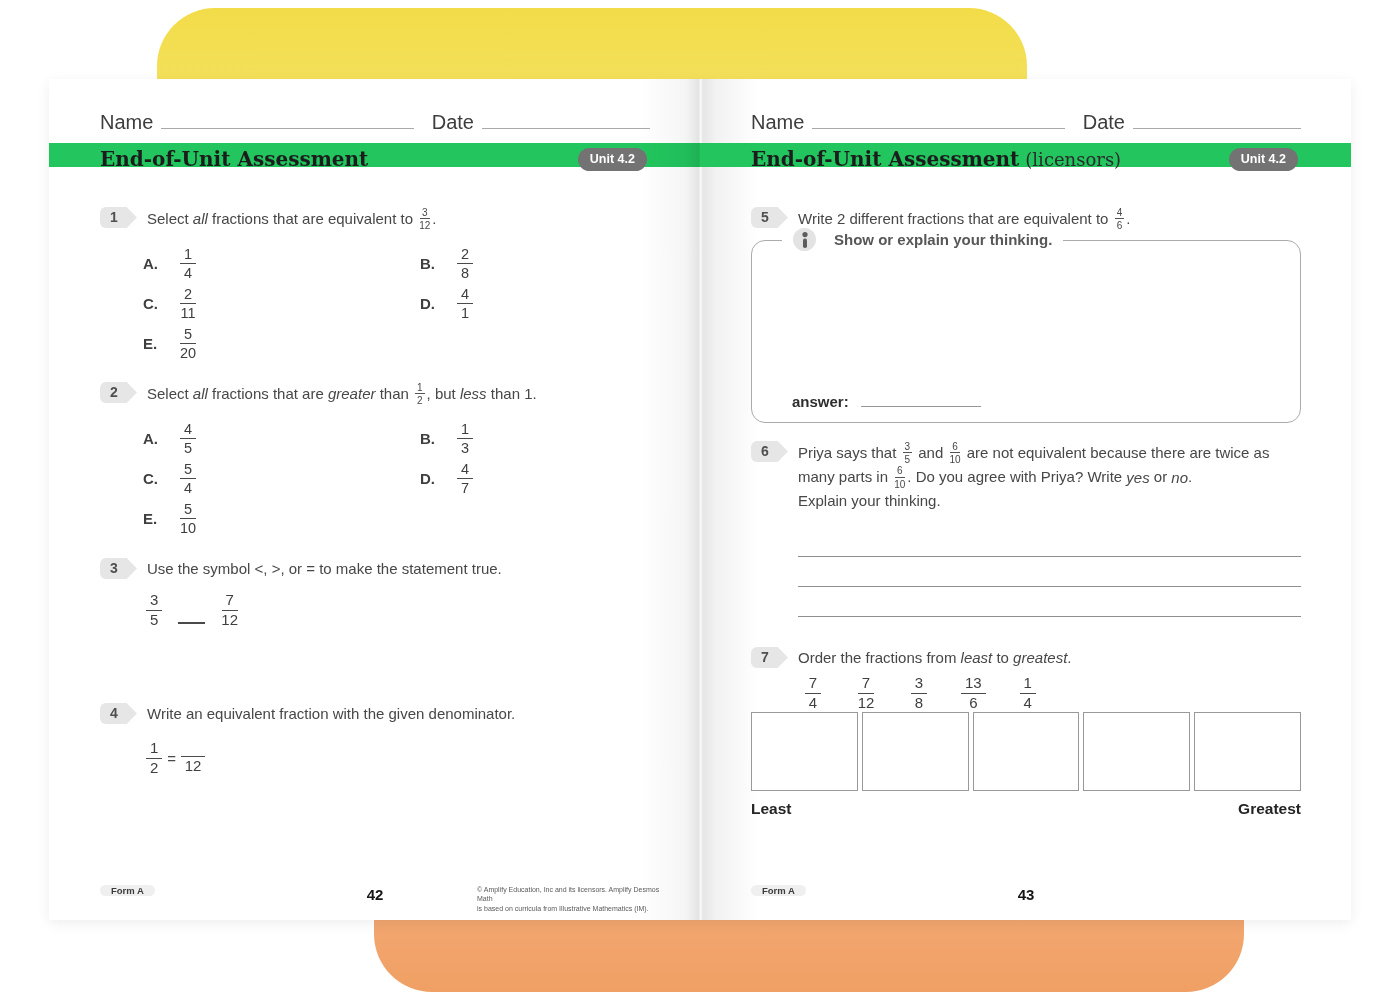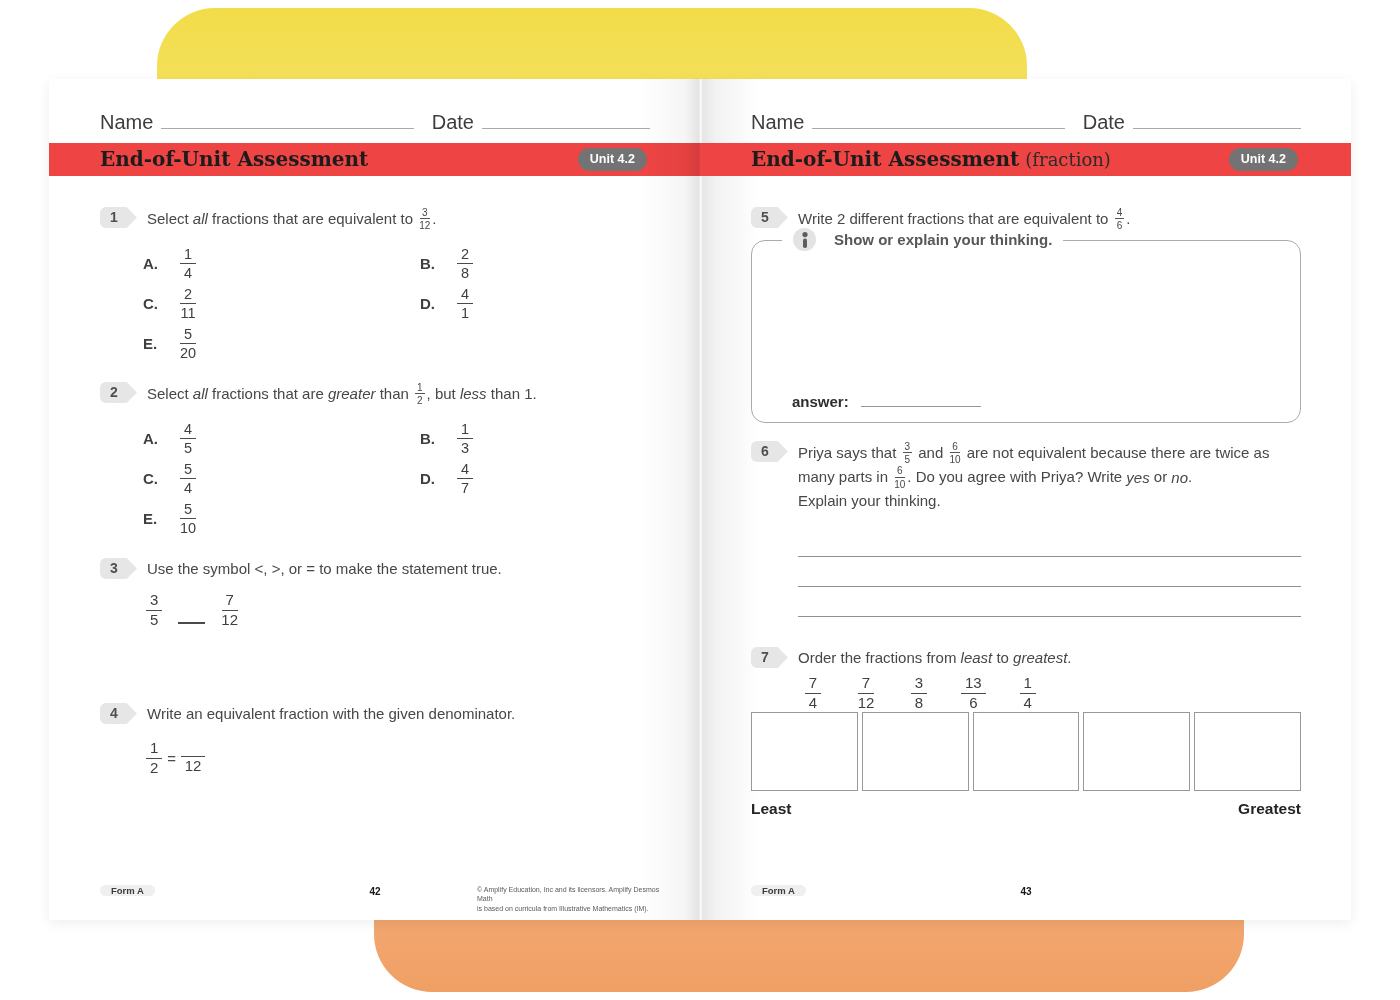--- a/index.html
+++ b/index.html
@@ -25,21 +25,21 @@
   .page-left { left:0; } .page-right { left:651px; }
 
   
   .nd-row { position:absolute; top:32px; left:51px; right:50px; display:flex; align-items:baseline;
             font-size:20px; color:#3d3d3d; }
   .nd-line { border-bottom:1px solid #a9a9a9; height:13px; }
   .nd-line.name { flex:1; margin:0 18px 0 8px; }
   .nd-line.date { width:168px; margin-left:8px; }
 
   
-  .band { position:absolute; top:64px; left:0; width:100%; height:33px; background:#ef4444; }
+  .band { position:absolute; top:64px; left:0; width:100%; height:24px; background:#22c55e; }
   .band-title { position:absolute; left:51px; top:0; line-height:33px; white-space:nowrap;
                 font-family:"DejaVu Serif", serif; font-size:20px; font-weight:bold; color:#1c1c1c; }
   .band-title .suffix { font-weight:normal; font-size:18px; color:#2b2b2b; margin-left:6px; }
   .unit-badge { position:absolute; right:53px; top:5px; height:23px; line-height:23px;
                 background:#737373; color:#fff; font-weight:bold; font-size:12.5px;
                 padding:0 12px; border-radius:12px; }
 
   
   .q { position:absolute; left:51px; right:50px; }
   .q-head { display:flex; align-items:flex-start; gap:10px; font-size:15px; color:#474747; line-height:1.28; }
@@ -89,21 +89,21 @@
   .order-table { position:absolute; left:51px; right:50px; top:633px; height:79px; display:flex; gap:4px; }
   .order-cell { flex:1; border:1px solid #999; background:#fff; }
   .order-labels { position:absolute; left:51px; right:50px; top:721px; display:flex;
                   justify-content:space-between; font-weight:bold; font-size:15.5px; color:#242424; }
 
   
   .footer { position:absolute; left:51px; right:50px; top:804px; height:24px; }
   .form-pill { position:absolute; left:0; top:2px; background:#EFEFEF; border-radius:9px;
                font-size:9.5px; font-weight:bold; color:#3c3c3c; padding:0 11px; }
   .page-num { position:absolute; left:0; right:0; top:3px; text-align:center;
-              font-size:10px; font-weight:bold; color:#161616; }
+              font-size:15px; font-weight:bold; color:#161616; }
   .copyright { position:absolute; left:377px; top:2px; width:190px; font-size:7px; color:#5a5a5a; line-height:1.35; }
   .copyright span { display:block; }
 </style>
 </head>
 <body>
 
 <div class="stage">
   <div class="blob blob-yellow"></div>
   <div class="blob blob-orange"></div>
 
@@ -271,21 +271,21 @@
 
       <div class="nd-row">
         <span>Name</span>
         <span class="nd-line name"></span>
         <span>Date</span>
         <span class="nd-line date"></span>
       </div>
 
       <div class="band">
         <div class="band-title">
-          <span>End-of-Unit Assessment</span><span class="suffix">(fraction)</span>
+          <span>End-of-Unit Assessment</span><span class="suffix">(licensors)</span>
         </div>
         <span class="unit-badge">Unit 4.2</span>
       </div>
 
       <div class="q" style="top:129px">
         <div class="q-head">
           <span class="q-badge">5</span>
           <span class="q-text"><span>Write 2 different fractions that are equivalent to </span><span class="frac frac-sm">
                 <span class="fn">4</span>
                 <span class="fd">6</span>

